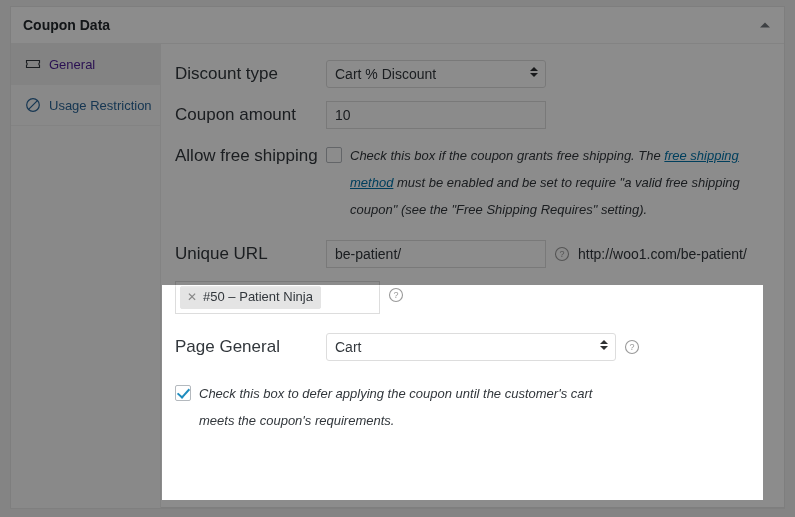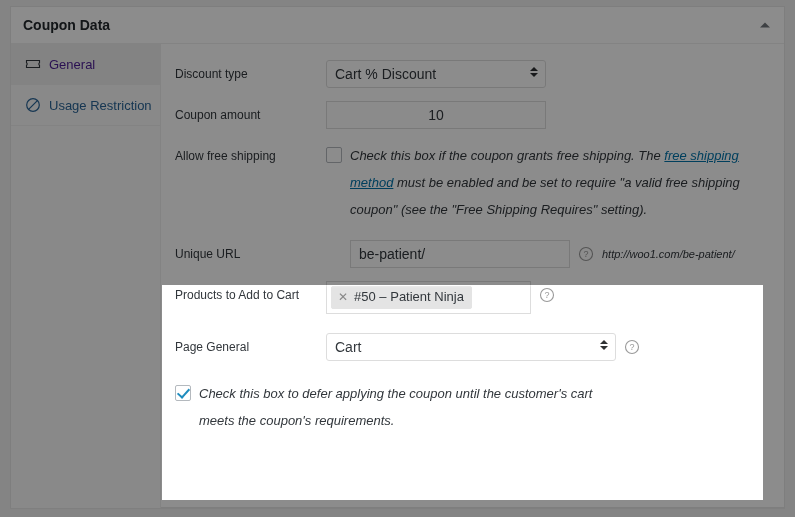--- a/index.html
+++ b/index.html
@@ -109,21 +109,21 @@
 
   .field {
     display: flex;
     align-items: flex-start;
     padding: 0 12px 0 14px;
     margin-bottom: 13px;
   }
   .field .lbl {
     width: 151px;
     flex: 0 0 151px;
-    font-size: 12px;
+    font-size: 17px;
     color: #32373c;
     line-height: 28px;
     padding-top: 0;
   }
   .field .ctl {
     flex: 1 1 auto;
     display: flex;
     align-items: flex-start;
     gap: 8px;
     min-width: 0;
@@ -249,34 +249,32 @@
     font-style: italic;
     color: #32373c;
     line-height: 27px;
     max-width: 425px;
   }
   .desc a {
     color: #0073aa;
     text-decoration: underline;
   }
   .hinturl {
-    font-size: 11px;
-    font-style: italic;
+    font-size: 14px;
     color: #32373c;
     line-height: 28px;
     white-space: nowrap;
   }
 
   
   .dim {
     position: absolute;
     background: rgba(0,0,0,.45);
     pointer-events: none;
     z-index: 40;
-    text-align: center;
   }
   .dim.top    { left: 0; top: 0;     width: 795px; height: 285px; }
   .dim.bottom { left: 0; top: 500px; width: 795px; height: 17px; }
   .dim.left   { left: 0; top: 285px; width: 162px; height: 215px; }
   .dim.right  { left: 763px; top: 285px; width: 32px; height: 215px; }
 
   .spotlight-edge {
     position: absolute;
     left: 162px; top: 285px;
     width: 601px; height: 215px;
@@ -354,36 +352,35 @@
 
         <div class="field" style="margin-bottom:17px;">
           <div class="lbl">Allow free shipping</div>
           <div class="ctl">
             <input class="cbox" type="checkbox" style="">
             <span class="desc"><span>Check this box if the coupon grants free shipping. The </span><a href="#">free shipping method</a><span> must be enabled and be set to require "a valid free shipping coupon" (see the "Free Shipping Requires" setting).</span></span>
           </div>
         </div>
 
 
-        <div class="field" style="gap:24px;">
+        <div class="field" style="">
           <div class="lbl">Unique URL</div>
           <div class="ctl">
             <input class="txt" type="text" value="be-patient/" style="">
             <span class="tip">
               <svg width="16" height="16" viewBox="0 0 16 16">
                 <circle cx="8" cy="8" r="6.5" fill="none" stroke="#9a9a9a" stroke-width="1.1"></circle>
                 <text x="8" y="11.4" text-anchor="middle" font-size="9" fill="#9a9a9a" font-family="Liberation Sans, sans-serif">?</text>
               </svg>
             </span>
             <span class="hinturl">http://woo1.com/be-patient/</span>
           </div>
         </div>
 
         <div class="field" style="margin-bottom:19px;">
-          <div class="lbl">Products to Add to Cart</div>
           <div class="ctl">
             <div class="tokenbox">
               <span class="token">
                 <span class="x">✕</span>
                 <span>#50 – Patient Ninja</span>
               </span>
             </div>
             <span class="tip">
               <svg width="16" height="16" viewBox="0 0 16 16">
                 <circle cx="8" cy="8" r="6.5" fill="none" stroke="#9a9a9a" stroke-width="1.1"></circle>

